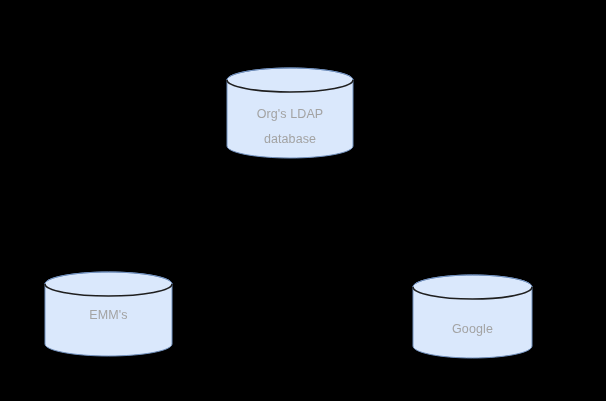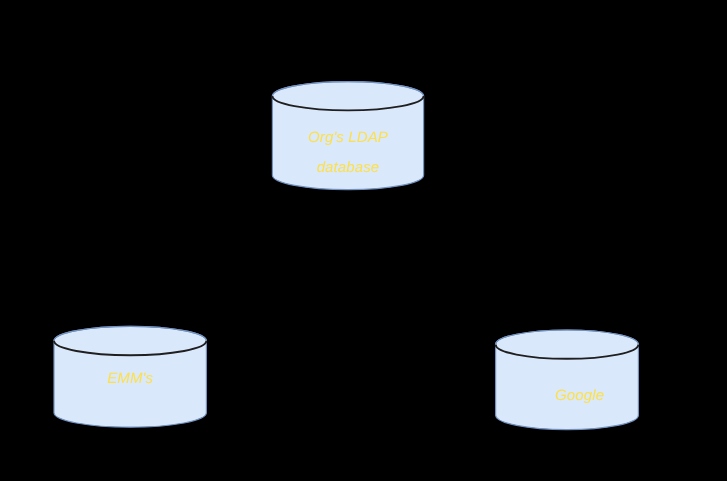--- a/index.html
+++ b/index.html
@@ -28,27 +28,26 @@
     position: absolute;
     left: 0;
     top: 0;
     overflow: visible;
   }
   .node-label {
     position: absolute;
     left: 0;
     width: 100%;
     text-align: center;
-    color: #fde047;
+    color: #a3a3a3;
     font-size: 12.5px;
     line-height: 25px;
     letter-spacing: 0.1px;
     white-space: nowrap;
     pointer-events: none;
-    font-style: italic;
     -webkit-font-smoothing: antialiased;
   }
   .node-label .line {
     display: block;
   }
 </style>
 </head>
 <body>
 
 <div id="canvas">
@@ -71,21 +70,21 @@
       <path d="M 0 12 C 0 5.4 28.4 0 63.5 0 C 98.6 0 127 5.4 127 12
                L 127 72 C 127 78.6 98.6 84 63.5 84 C 28.4 84 0 78.6 0 72 Z" fill="#dae8fc" stroke="#7392bf" stroke-width="1"></path>
       <path d="M 0 12 C 0 18.6 28.4 24 63.5 24 C 98.6 24 127 18.6 127 12" fill="none" stroke="#1f1f1f" stroke-width="1.6"></path>
       <path d="M 0 12 C 0 5.4 28.4 0 63.5 0 C 98.6 0 127 5.4 127 12" fill="none" stroke="#7392bf" stroke-width="1"></path>
     </svg>
     <div class="node-label" style="top:31px;">
       <span class="line">EMM's</span>
     </div>
   </div>
 
-  <div class="node" id="node-google" style="left:413px; top:275px; width:119px; height:83px;padding-left:21px;">
+  <div class="node" id="node-google" style="left:413px; top:275px; width:119px; height:83px;">
     <svg width="119" height="83" viewBox="0 0 119 83">
       <path d="M 0 12 C 0 5.4 26.6 0 59.5 0 C 92.4 0 119 5.4 119 12
                L 119 71 C 119 77.6 92.4 83 59.5 83 C 26.6 83 0 77.6 0 71 Z" fill="#dae8fc" stroke="#7392bf" stroke-width="1"></path>
       <path d="M 0 12 C 0 18.6 26.6 24 59.5 24 C 92.4 24 119 18.6 119 12" fill="none" stroke="#1f1f1f" stroke-width="1.6"></path>
       <path d="M 0 12 C 0 5.4 26.6 0 59.5 0 C 92.4 0 119 5.4 119 12" fill="none" stroke="#7392bf" stroke-width="1"></path>
     </svg>
     <div class="node-label" style="top:42px;">
       <span class="line">Google</span>
     </div>
   </div>

